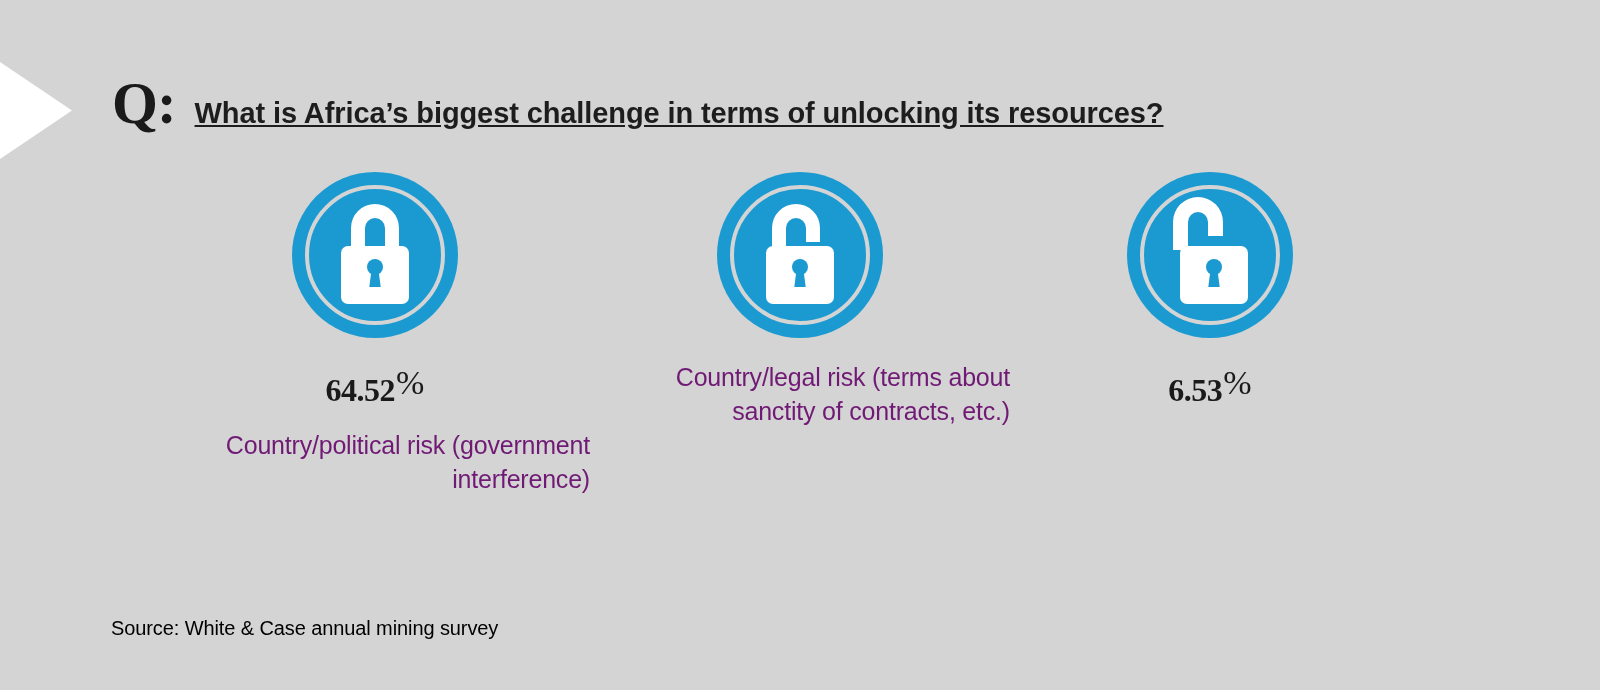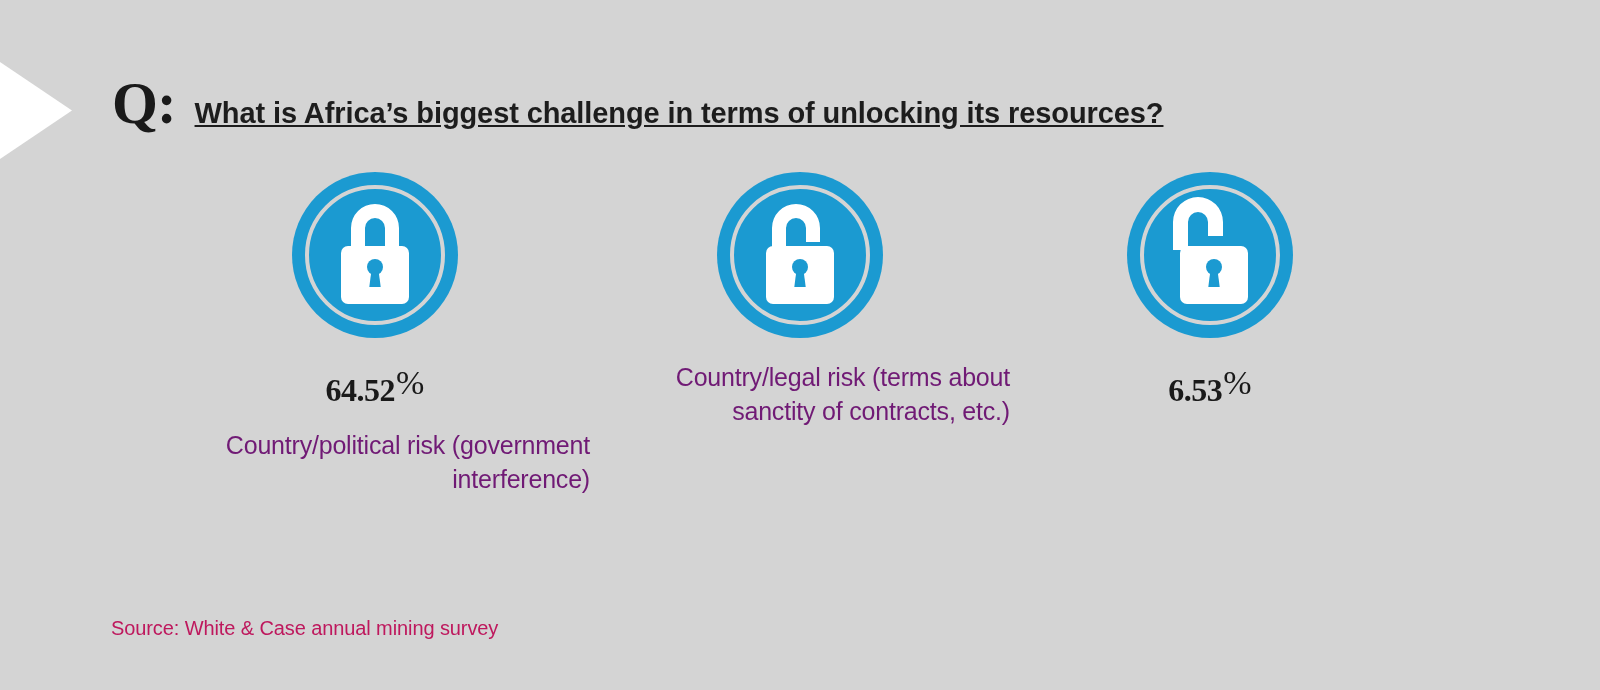--- a/index.html
+++ b/index.html
@@ -107,21 +107,21 @@
   }
 
   
   .source {
     position: absolute;
     left: 111px;
     top: 617px;
     font-family: "Liberation Sans", sans-serif;
     font-size: 20px;
     font-weight: 300;
-    color: #be185d;
+    color: #000000;
     letter-spacing: -0.1px;
   }
 </style>
 </head>
 <body>
 
 <div class="arrow-marker">
   <svg width="72" height="97" viewBox="0 0 72 97" aria-hidden="true">
     <polygon points="0,0 72,48.5 0,97" fill="#ffffff"></polygon>
   </svg>

